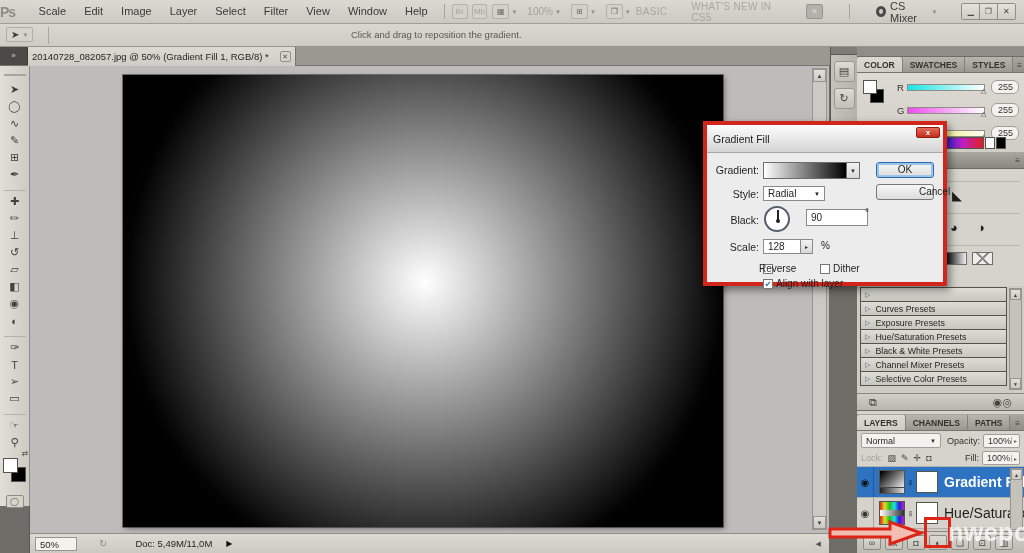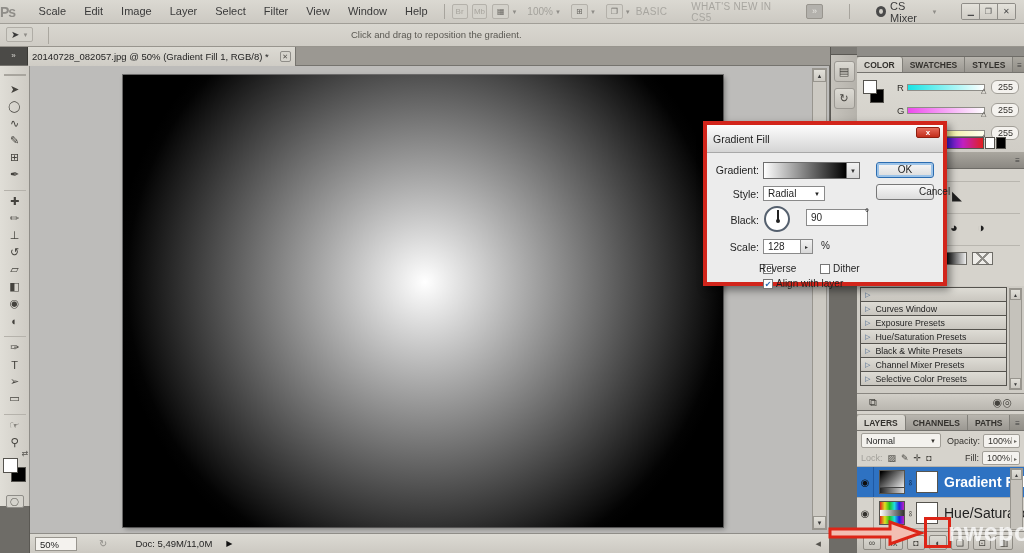--- a/index.html
+++ b/index.html
@@ -356,21 +356,21 @@
     <div style="display:contents">
       
     
         <div class="preset-row">
           <span class="tri">▷</span>
           <span class="plabel"></span>
         </div>
       
         <div class="preset-row">
           <span class="tri">▷</span>
-          <span class="plabel">Curves Window</span>
+          <span class="plabel">Curves Presets</span>
         </div>
       
         <div class="preset-row">
           <span class="tri">▷</span>
           <span class="plabel">Exposure Presets</span>
         </div>
       
         <div class="preset-row">
           <span class="tri">▷</span>
           <span class="plabel">Hue/Saturation Presets</span>

